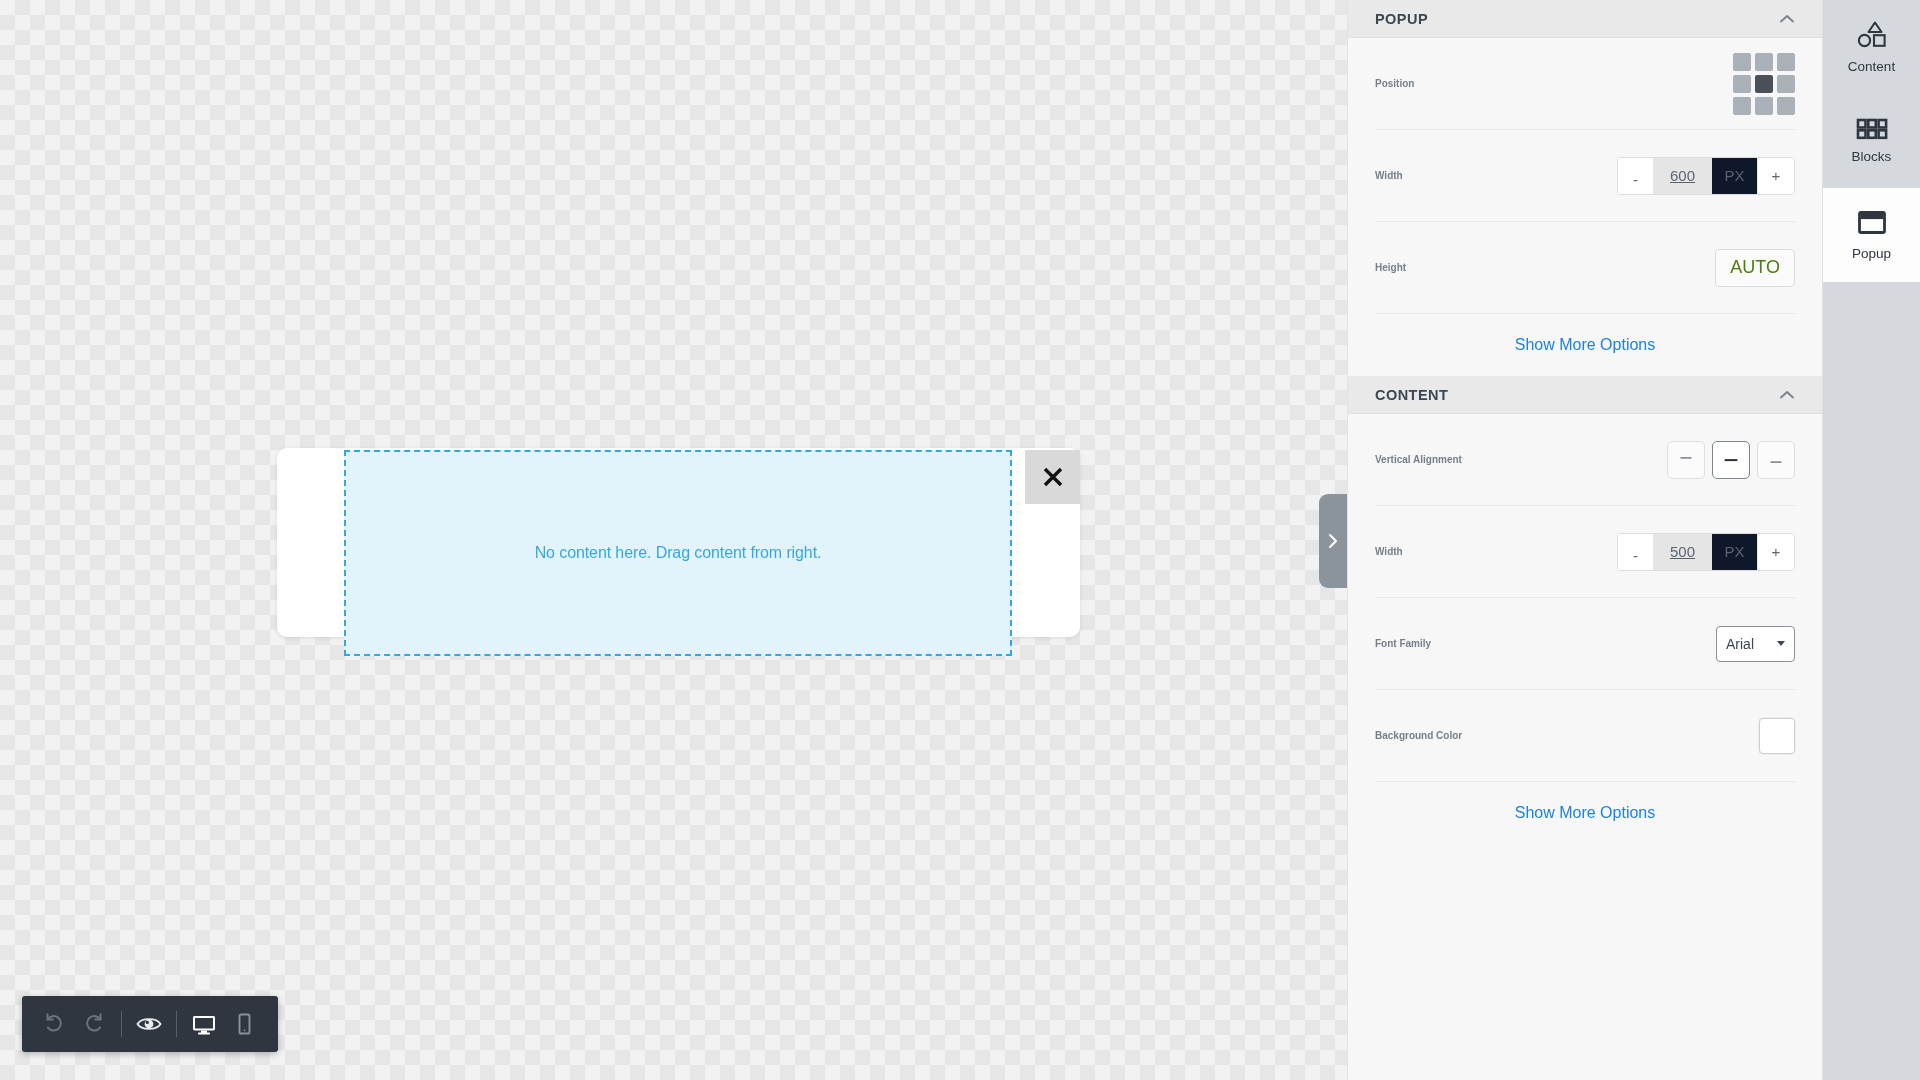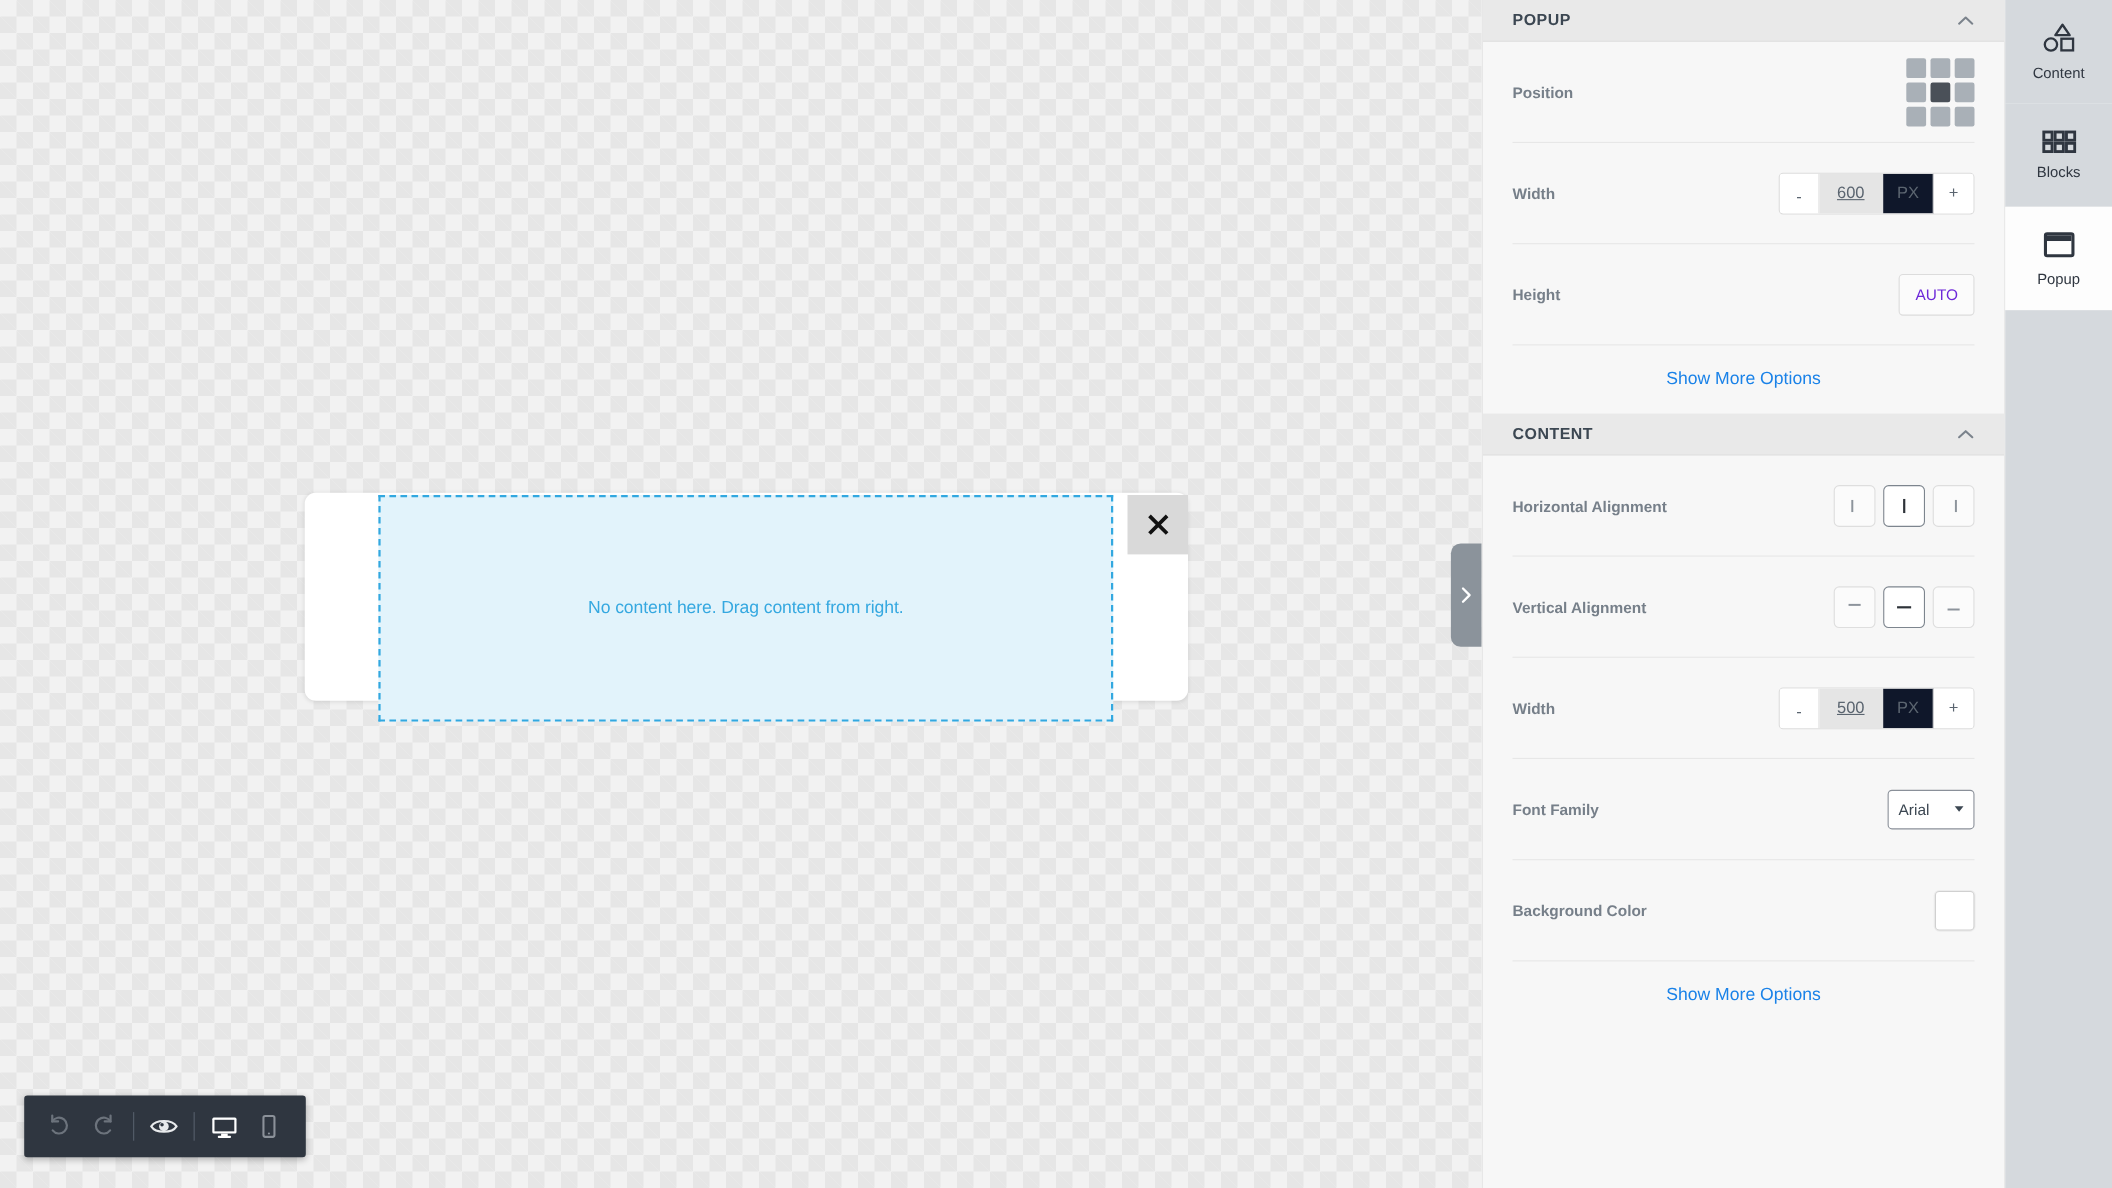--- a/index.html
+++ b/index.html
@@ -154,21 +154,21 @@
 
   .row {
     display: flex;
     align-items: center;
     justify-content: space-between;
     min-height: 92px;
     border-bottom: 1px solid #e7e7e7;
   }
   .row:last-child { border-bottom: none; }
   .row .label {
-    font-size: 14px;
+    font-size: 10px;
     font-weight: bold;
     color: #767f89;
   }
 
   .row-link {
     display: flex;
     align-items: center;
     justify-content: center;
     height: 62px;
   }
@@ -217,22 +217,22 @@
   .st-unit  { width: 46px; background: #0f172a; cursor: pointer; font-size: 14px; }
 
   
   .auto-btn {
     min-width: 64px;
     height: 38px;
     padding: 0 14px;
     border: 1px solid #dcdcdc;
     border-radius: 4px;
     background: #fbfbfb;
-    font-size: 14px;
-    color: #6d28d9;
+    font-size: 18px;
+    color: #4d7c0f;
     display: flex;
     align-items: center;
     justify-content: center;
     cursor: pointer;
   }
 
   
   .align-group { display: flex; gap: 7px; }
   .align-btn {
     width: 38px;
@@ -417,40 +417,20 @@
 
     <div class="section-header">
       <span class="title">CONTENT</span>
       <svg width="18" height="12" viewBox="0 0 18 12">
         <path d="M3 8.5 L9 3 L15 8.5" fill="none" stroke="#7b838c" stroke-width="1.9" stroke-linecap="round" stroke-linejoin="round"></path>
       </svg>
     </div>
 
     <div class="section-body">
 
-      <div class="row">
-        <span class="label">Horizontal Alignment</span>
-        <div class="align-group">
-          <div class="align-btn">
-            <svg width="20" height="20" viewBox="0 0 20 20">
-              <rect x="7" y="4.5" width="1.8" height="11" fill="#8d949c"></rect>
-            </svg>
-          </div>
-          <div class="align-btn active">
-            <svg width="20" height="20" viewBox="0 0 20 20">
-              <rect x="9.1" y="3.6" width="2" height="12.8" fill="#2e3339"></rect>
-            </svg>
-          </div>
-          <div class="align-btn">
-            <svg width="20" height="20" viewBox="0 0 20 20">
-              <rect x="11.2" y="4.5" width="1.8" height="11" fill="#8d949c"></rect>
-            </svg>
-          </div>
-        </div>
-      </div>
 
       <div class="row">
         <span class="label">Vertical Alignment</span>
         <div class="align-group">
           <div class="align-btn">
             <svg width="20" height="20" viewBox="0 0 20 20">
               <rect x="4.5" y="7" width="11" height="1.8" fill="#8d949c"></rect>
             </svg>
           </div>
           <div class="align-btn active">

